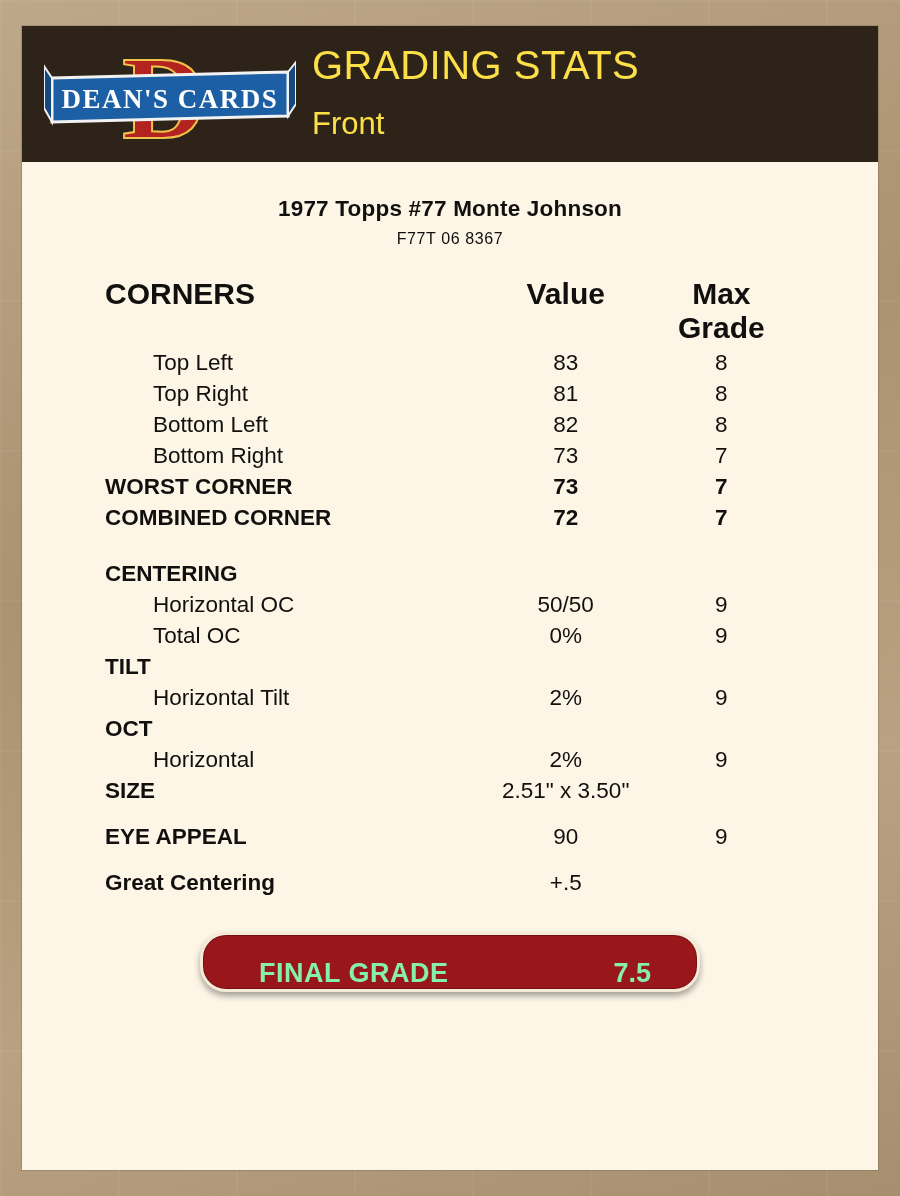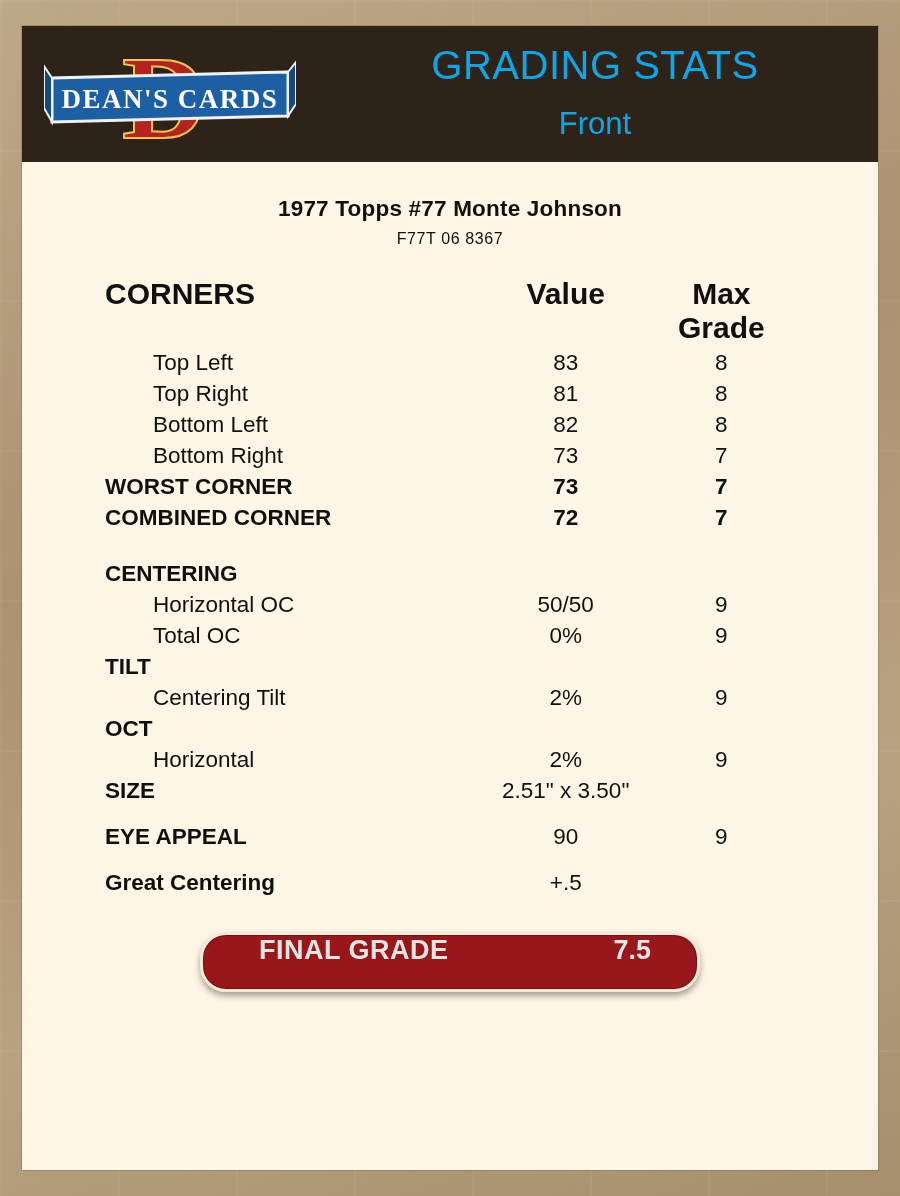--- a/index.html
+++ b/index.html
@@ -60,23 +60,23 @@
     height: 108px;
   }
   .header-titles {
     position: absolute;
     left: 290px;
     right: 0;
     top: 0;
     bottom: 0;
     display: flex;
     flex-direction: column;
-    align-items: center;
+    align-items: flex-start;
     justify-content: center;
-    color: #0ea5e9;
+    color: #fde047;
   }
   .header-title {
     font-size: 40px;
     letter-spacing: 0.5px;
     line-height: 1.05;
   }
   .header-subtitle {
     font-size: 31px;
     line-height: 1.25;
     margin-top: 19px;
@@ -128,22 +128,22 @@
     position: relative;
   }
   .final-bar {
     position: relative;
     background: #99161b;
     border: 3px solid #f4ead6;
     border-radius: 26px;
     box-shadow: 0 4px 6px rgba(0,0,0,0.35), inset 0 0 0 1px rgba(0,0,0,0.25);
     height: 54px;
     display: flex;
-    align-items: flex-start;
-    color: #e5e5e5;
+    align-items: flex-end;
+    color: #86efac;
   }
   .final-label {
     font-size: 27px;
     font-weight: bold;
     letter-spacing: 0.5px;
     margin-left: 56px;
   }
   .final-value {
     font-size: 27px;
     font-weight: bold;
@@ -248,21 +248,21 @@
           <td class="c-value">0%</td>
           <td class="c-max">9</td>
         </tr>
 
         <tr class="bold">
           <td class="c-label">TILT</td>
           <td class="c-value"></td>
           <td class="c-max"></td>
         </tr>
         <tr>
-          <td class="c-label indent">Centering Tilt</td>
+          <td class="c-label indent">Horizontal Tilt</td>
           <td class="c-value">2%</td>
           <td class="c-max">9</td>
         </tr>
 
         <tr class="bold">
           <td class="c-label">OCT</td>
           <td class="c-value"></td>
           <td class="c-max"></td>
         </tr>
         <tr>

